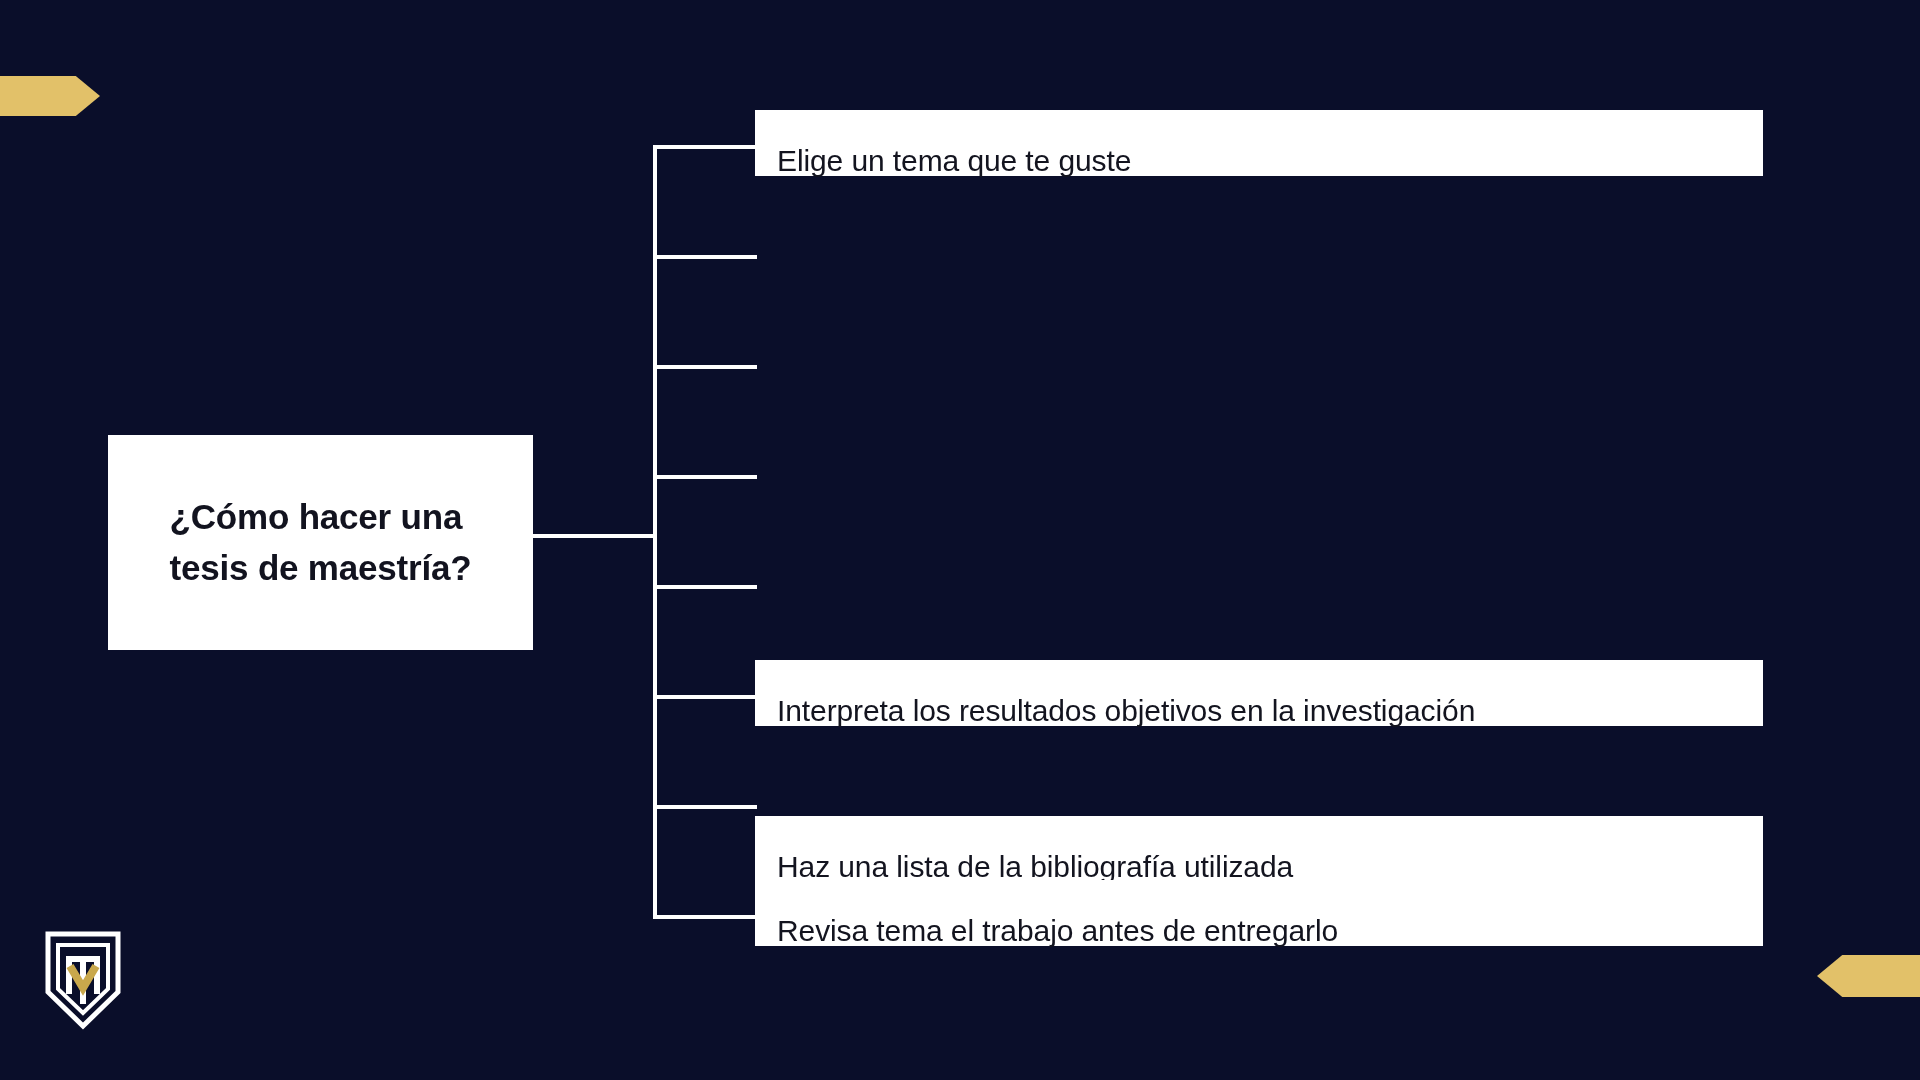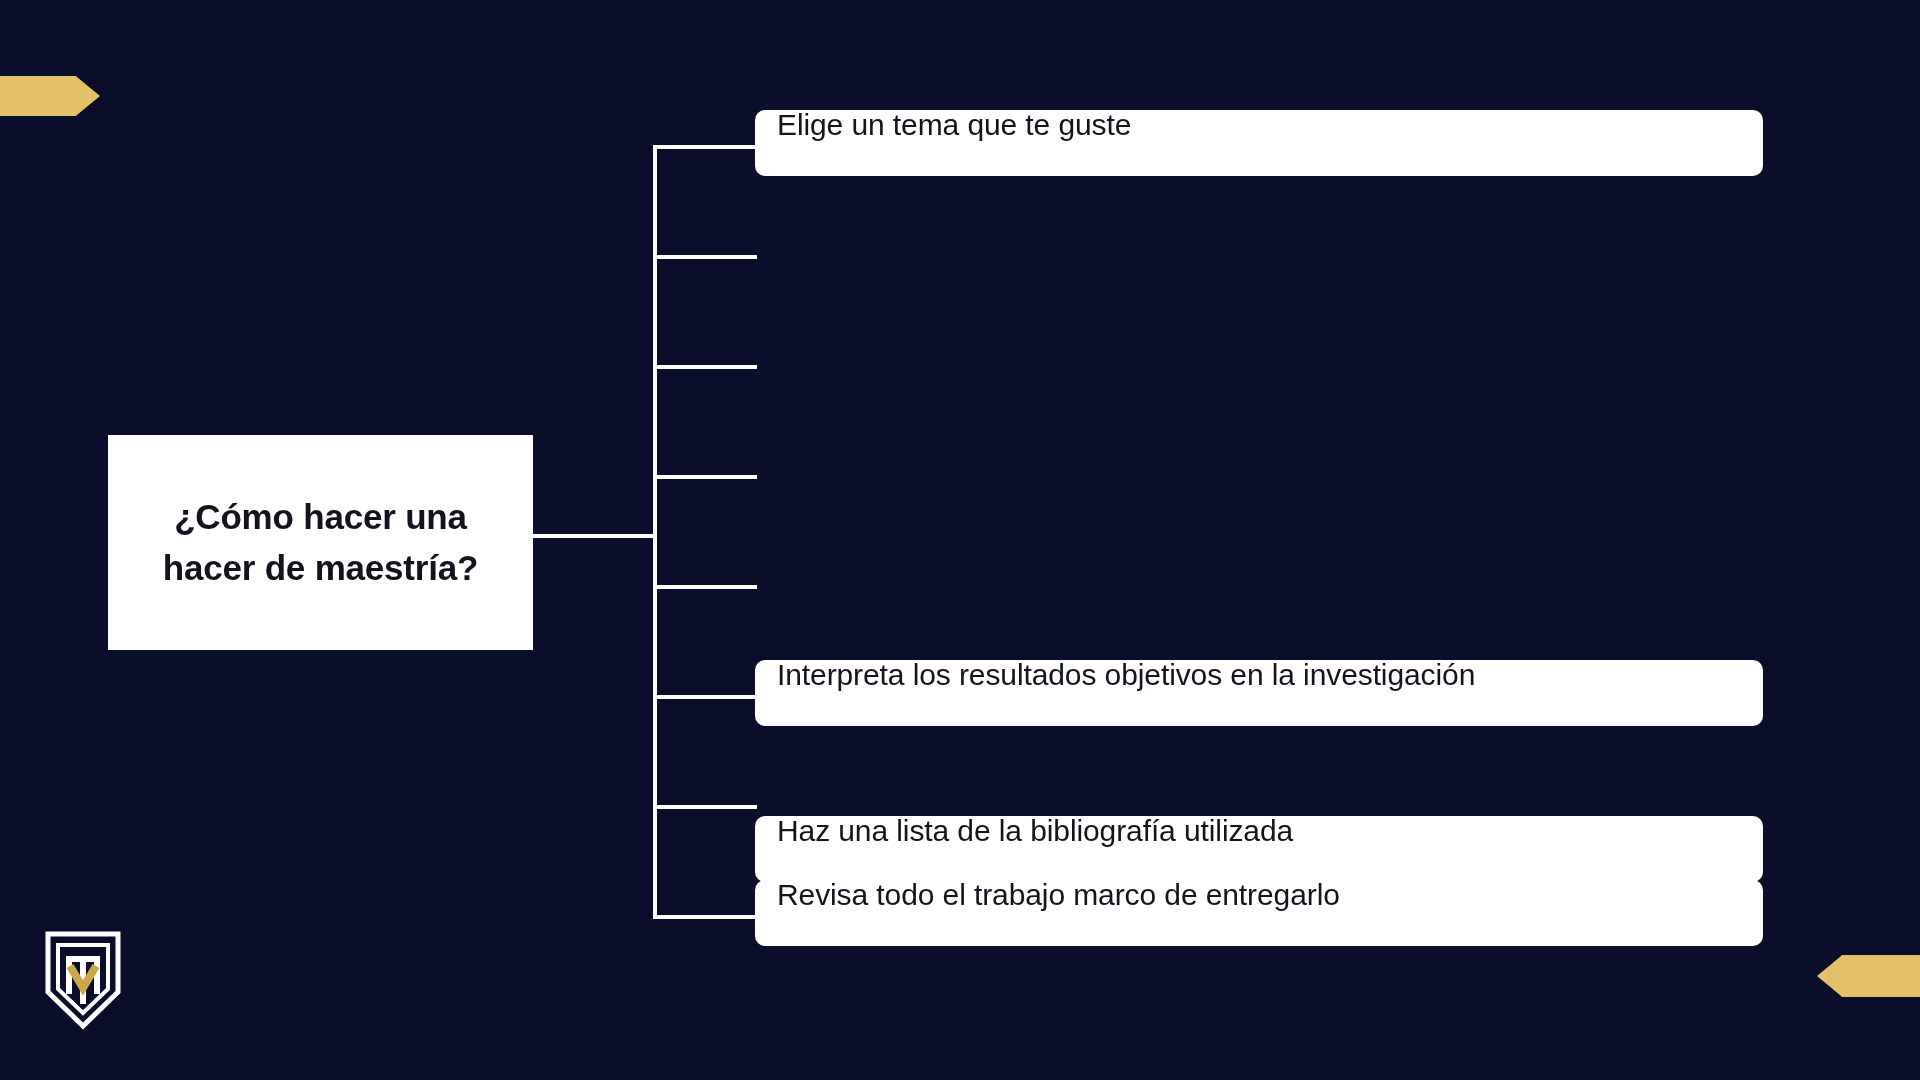--- a/index.html
+++ b/index.html
@@ -57,21 +57,20 @@
     align-items: center;
     justify-content: center;
     box-sizing: border-box;
     padding: 0 26px;
   }
   .root-label {
     color: #12131f;
     font-size: 35px;
     font-weight: bold;
     line-height: 1.45;
-    text-align: center;
     letter-spacing: -0.2px;
   }
 
   
   .trunk {
     position: absolute;
     left: 653px;
     top: 145px;
     width: 4px;
     height: 772px;
@@ -94,24 +93,23 @@
   }
 
   
   .leaf {
     position: absolute;
     left: 755px;
     width: 1008px;
     height: 66px;
     background: #ffffff;
     display: flex;
-    align-items: flex-start;
+    align-items: flex-end;
     box-sizing: border-box;
     padding-left: 22px;
-    border-radius: 10px;
   }
   .leaf-label {
     color: #13141f;
     font-size: 30px;
     line-height: 1;
     white-space: nowrap;
     letter-spacing: -0.1px;
   }
 </style>
 </head>
@@ -128,21 +126,21 @@
       <path d="M14 15 H64 V59 L39 83 L14 59 Z" fill="none" stroke="#ffffff" stroke-width="4"></path>
       <rect x="24" y="26" width="30" height="6" fill="#ffffff"></rect>
       <rect x="22" y="26" width="6" height="38" fill="#ffffff"></rect>
       <rect x="50" y="26" width="6" height="38" fill="#ffffff"></rect>
       <rect x="36" y="26" width="6" height="48" fill="#ffffff"></rect>
       <path d="M26 36 L39 58 L52 36" fill="none" stroke="#c9a84c" stroke-width="8" stroke-linejoin="miter"></path>
     </svg>
   </div>
 
   <div class="root-box">
-    <div class="root-label"><span>¿Cómo hacer una</span><br><span>hacer de maestría?</span></div>
+    <div class="root-label"><span>¿Cómo hacer una</span><br><span>tesis de maestría?</span></div>
   </div>
 
   <div class="stem"></div>
   <div class="trunk"></div>
 
   <div class="branch" style="top:145px"></div>
   <div class="branch" style="top:255px"></div>
   <div class="branch" style="top:365px"></div>
   <div class="branch" style="top:475px"></div>
   <div class="branch" style="top:585px"></div>
@@ -153,16 +151,16 @@
   <div class="leaf" style="top:110px">
     <span class="leaf-label">Elige un tema que te guste</span>
   </div>
   <div class="leaf" style="top:660px">
     <span class="leaf-label">Interpreta los resultados objetivos en la investigación</span>
   </div>
   <div class="leaf" style="top:816px">
     <span class="leaf-label">Haz una lista de la bibliografía utilizada</span>
   </div>
   <div class="leaf" style="top:880px">
-    <span class="leaf-label">Revisa todo el trabajo marco de entregarlo</span>
+    <span class="leaf-label">Revisa tema el trabajo antes de entregarlo</span>
   </div>
 
 </div>
 
 </body></html>

